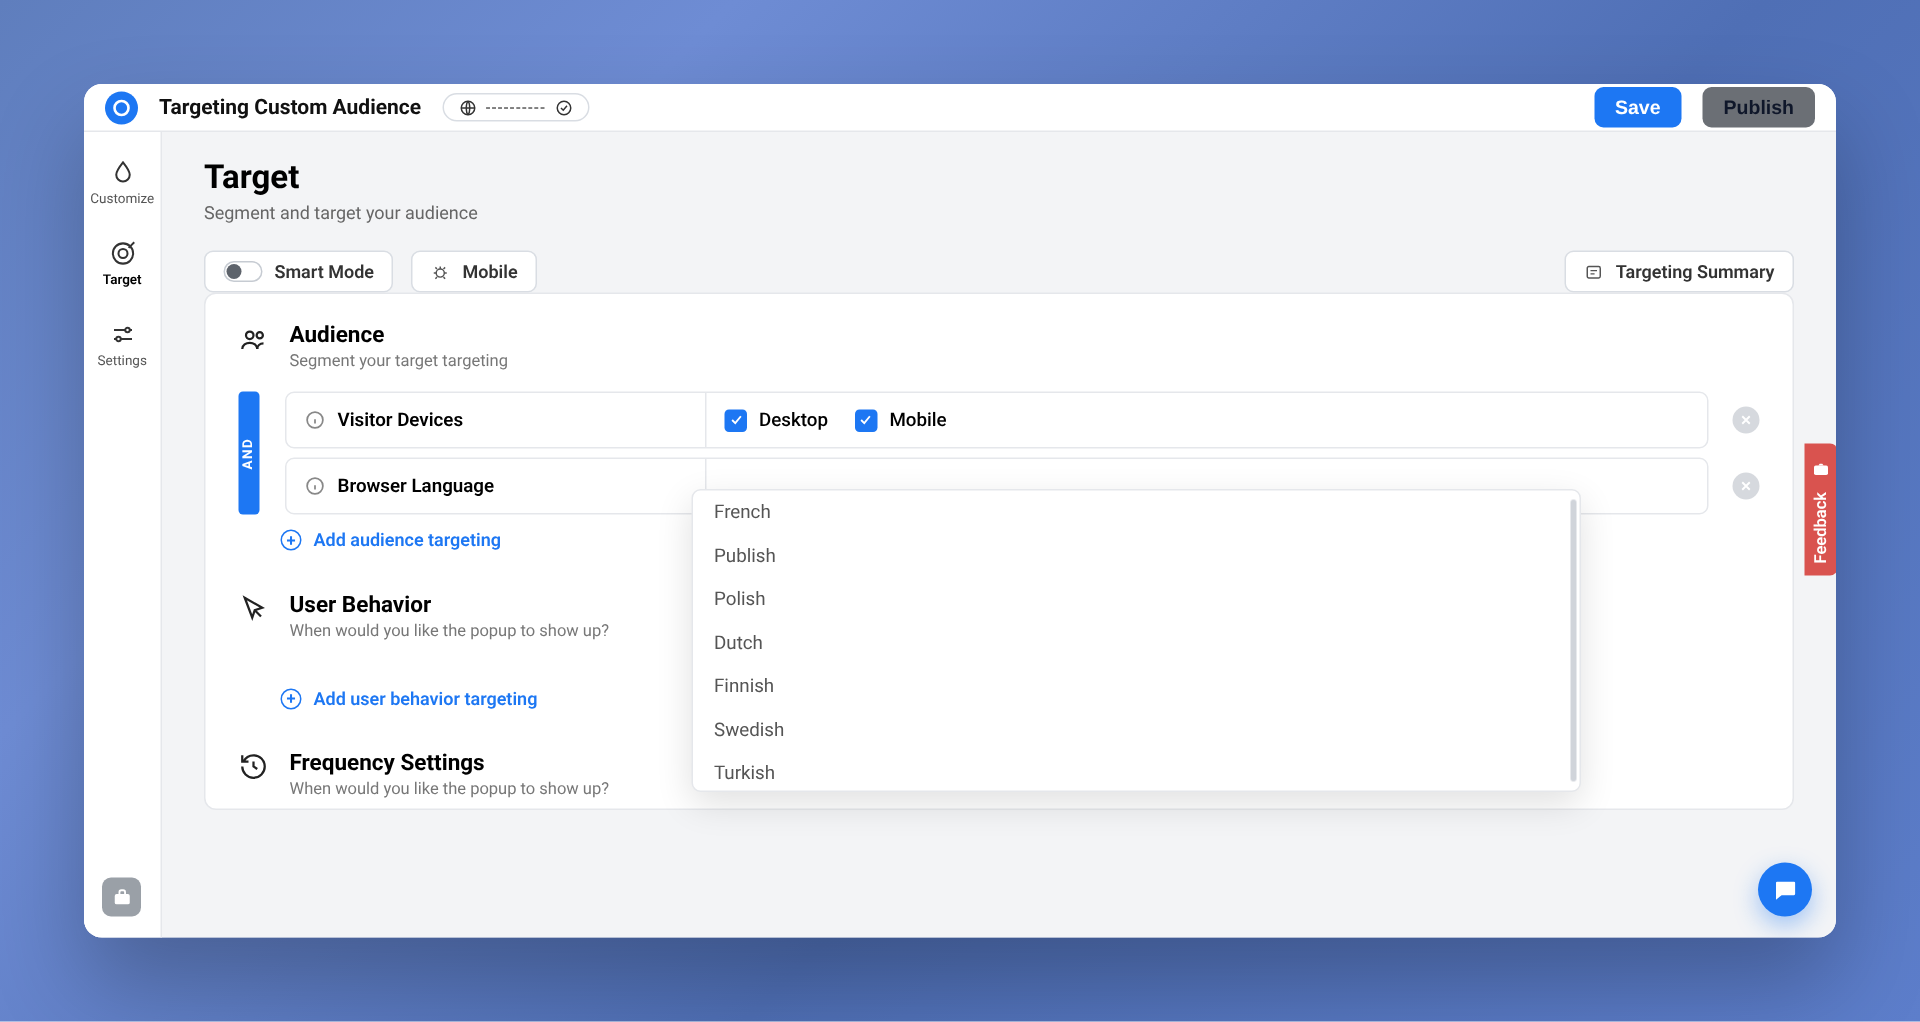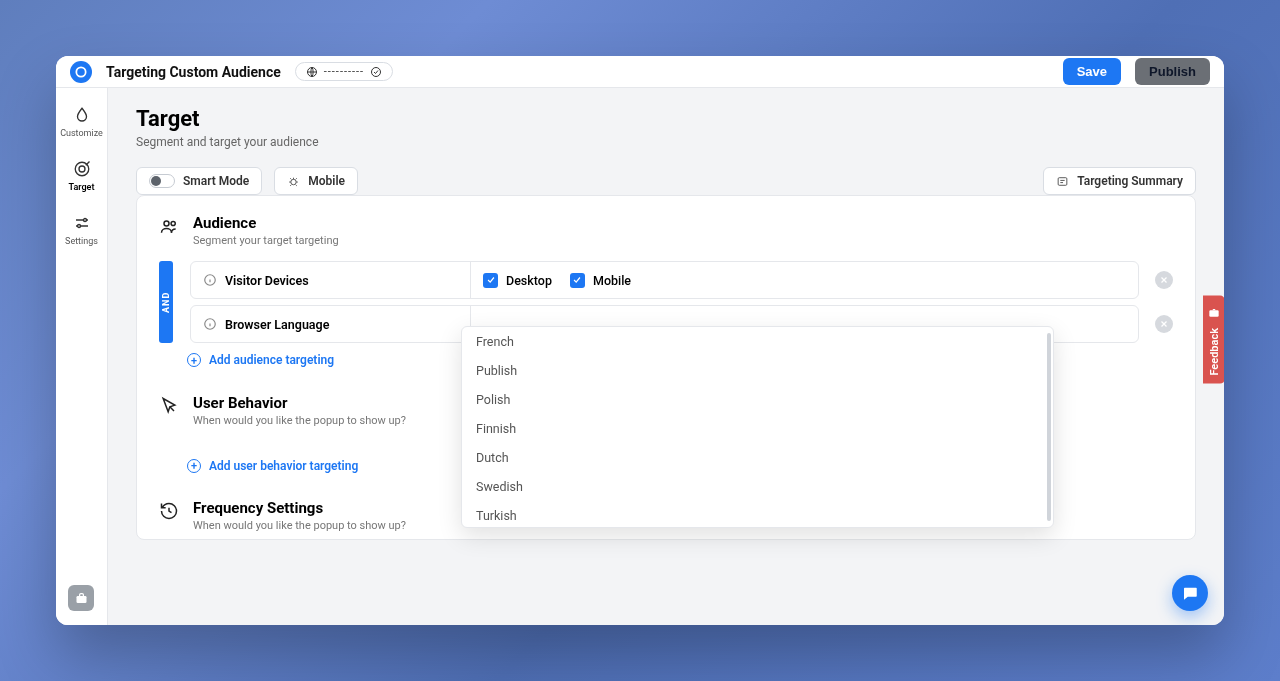--- a/index.html
+++ b/index.html
@@ -303,22 +303,22 @@
           <span class="plus">+</span>
           <span>Add audience targeting</span>
         </div>
 
         
         <div class="dropdown" id="lang-dd" style="left:324px; top:130px; width:593px;">
           <div class="scroll" id="lang-dd-scroll">
               <div class="opt">French</div>
               <div class="opt">Publish</div>
               <div class="opt">Polish</div>
+              <div class="opt">Dutch</div>
               <div class="opt">Finnish</div>
-              <div class="opt">Dutch</div>
               <div class="opt">Swedish</div>
               <div class="opt">Turkish</div>
             </div>
           <div class="scroller"></div>
         </div>
 
         <div class="section-gap"></div>
 
         
         <div class="sec-head">

